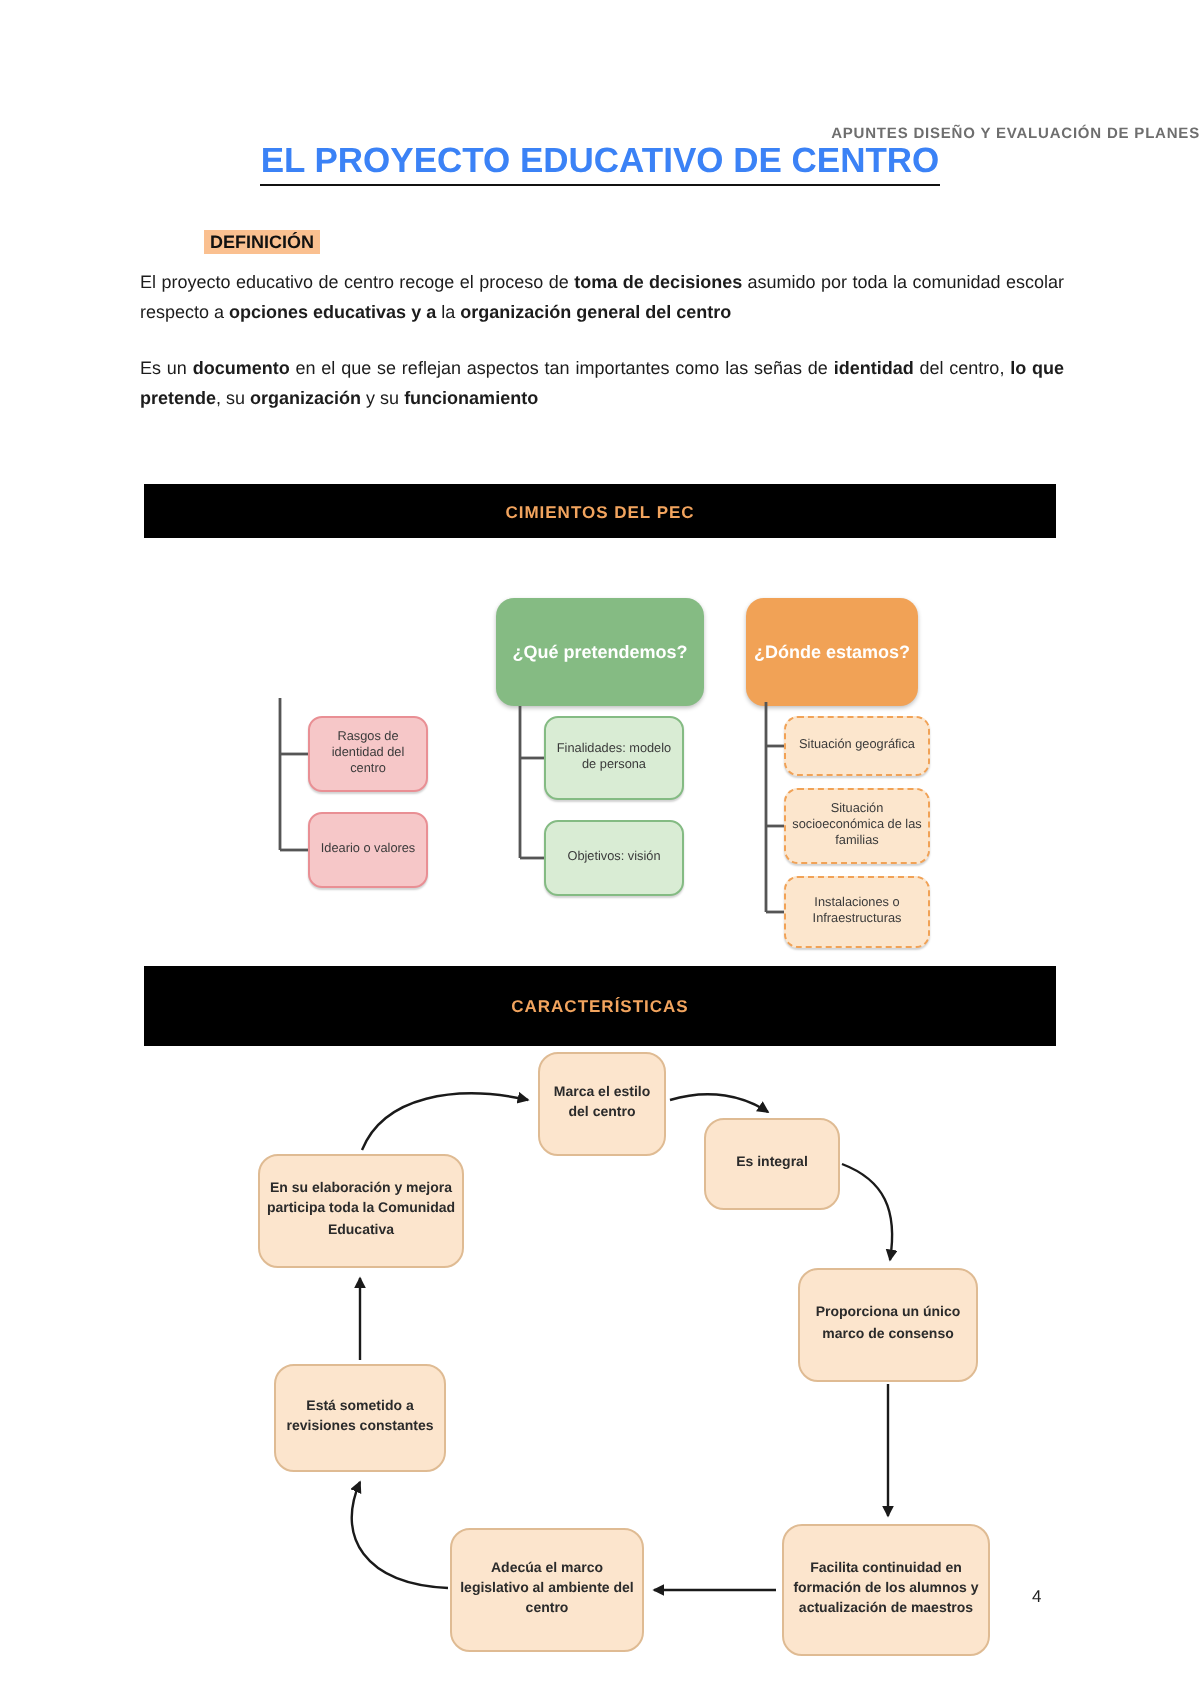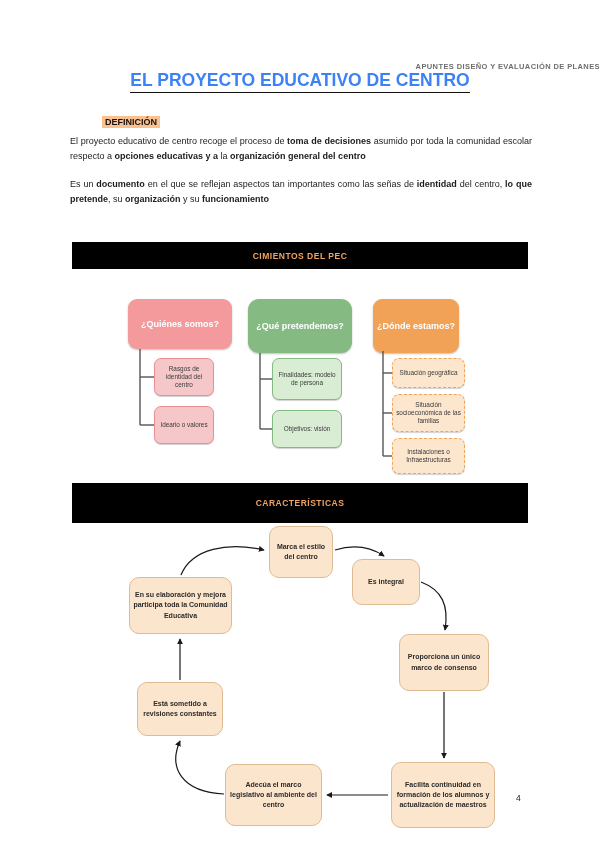--- a/index.html
+++ b/index.html
@@ -33,21 +33,21 @@
     font-size:8.5px;font-weight:bold;color:#f2a45e;letter-spacing:.5px;
   }
   .banner1{top:242px;}
   .banner2{top:483px;height:40px;}
   .mbox{
     position:absolute;border-radius:9px;color:#fff;font-weight:bold;font-size:9px;
     display:flex;align-items:center;justify-content:center;text-align:center;
     line-height:1.35;box-shadow:0 1px 2px rgba(0,0,0,.25);padding:2px;box-sizing:border-box;
   }
   .mbox.pink{left:128px;top:299px;width:104px;height:50px;background:#f49a9c;}
-  .mbox.green{left:248px;top:299px;width:104px;height:54px;background:#85bb83;border-radius:11px;}
+  .mbox.green{left:248px;top:299px;width:104px;height:54px;background:#85bb83;}
   .mbox.orange{left:373px;top:299px;width:86px;height:54px;background:#f1a256;text-align:right;}
   .sbox{
     position:absolute;border-radius:7px;font-size:6.4px;color:#3a3a3a;
     display:flex;align-items:center;justify-content:center;text-align:center;
     line-height:1.3;padding:2px;box-sizing:border-box;box-shadow:0 1px 1px rgba(0,0,0,.18);
   }
   .s-pink{background:#f6c7c8;border:1px solid #e98f94;left:154px;width:60px;}
   .s-pink.s1{top:358px;height:38px;}
   .s-pink.s2{top:406px;height:38px;}
   .s-green{background:#d9ecd4;border:1px solid #84bb83;left:272px;width:70px;}
@@ -84,21 +84,20 @@
 
   <div class="def-label"><span>DEFINICIÓN</span></div>
 
   <p class="para p2"><span>Es un </span><b>documento</b><span> en el que se reflejan aspectos tan importantes como las señas de </span><b>identidad</b><span> del centro, </span><b>lo que pretende</b><span>, su </span><b>organización</b><span> y su </span><b>funcionamiento</b></p>
   <p class="para p1"><span>El proyecto educativo de centro recoge el proceso de </span><b>toma de decisiones</b><span> asumido por toda la comunidad escolar respecto a </span><b>opciones educativas y a</b><span> la </span><b>organización general del centro</b></p>
 
   <div class="banner banner1">
       <span>CIMIENTOS DEL PEC</span>
     </div>
 
-  <div class="mbox pink">¿Quiénes somos?</div>
   <div class="mbox green">¿Qué pretendemos?</div>
   <div class="mbox orange">¿Dónde estamos?</div>
 
   <div class="sbox s-pink s1">Rasgos de identidad del centro</div>
   <div class="sbox s-pink s2">Ideario o valores</div>
   <div class="sbox s-green s1">Finalidades: modelo de persona</div>
   <div class="sbox s-green s2">Objetivos: visión</div>
   <div class="sbox s-orange s1">Situación geográfica</div>
   <div class="sbox s-orange s2">Situación socioeconómica de las familias</div>
   <div class="sbox s-orange s3">Instalaciones o Infraestructuras</div>

